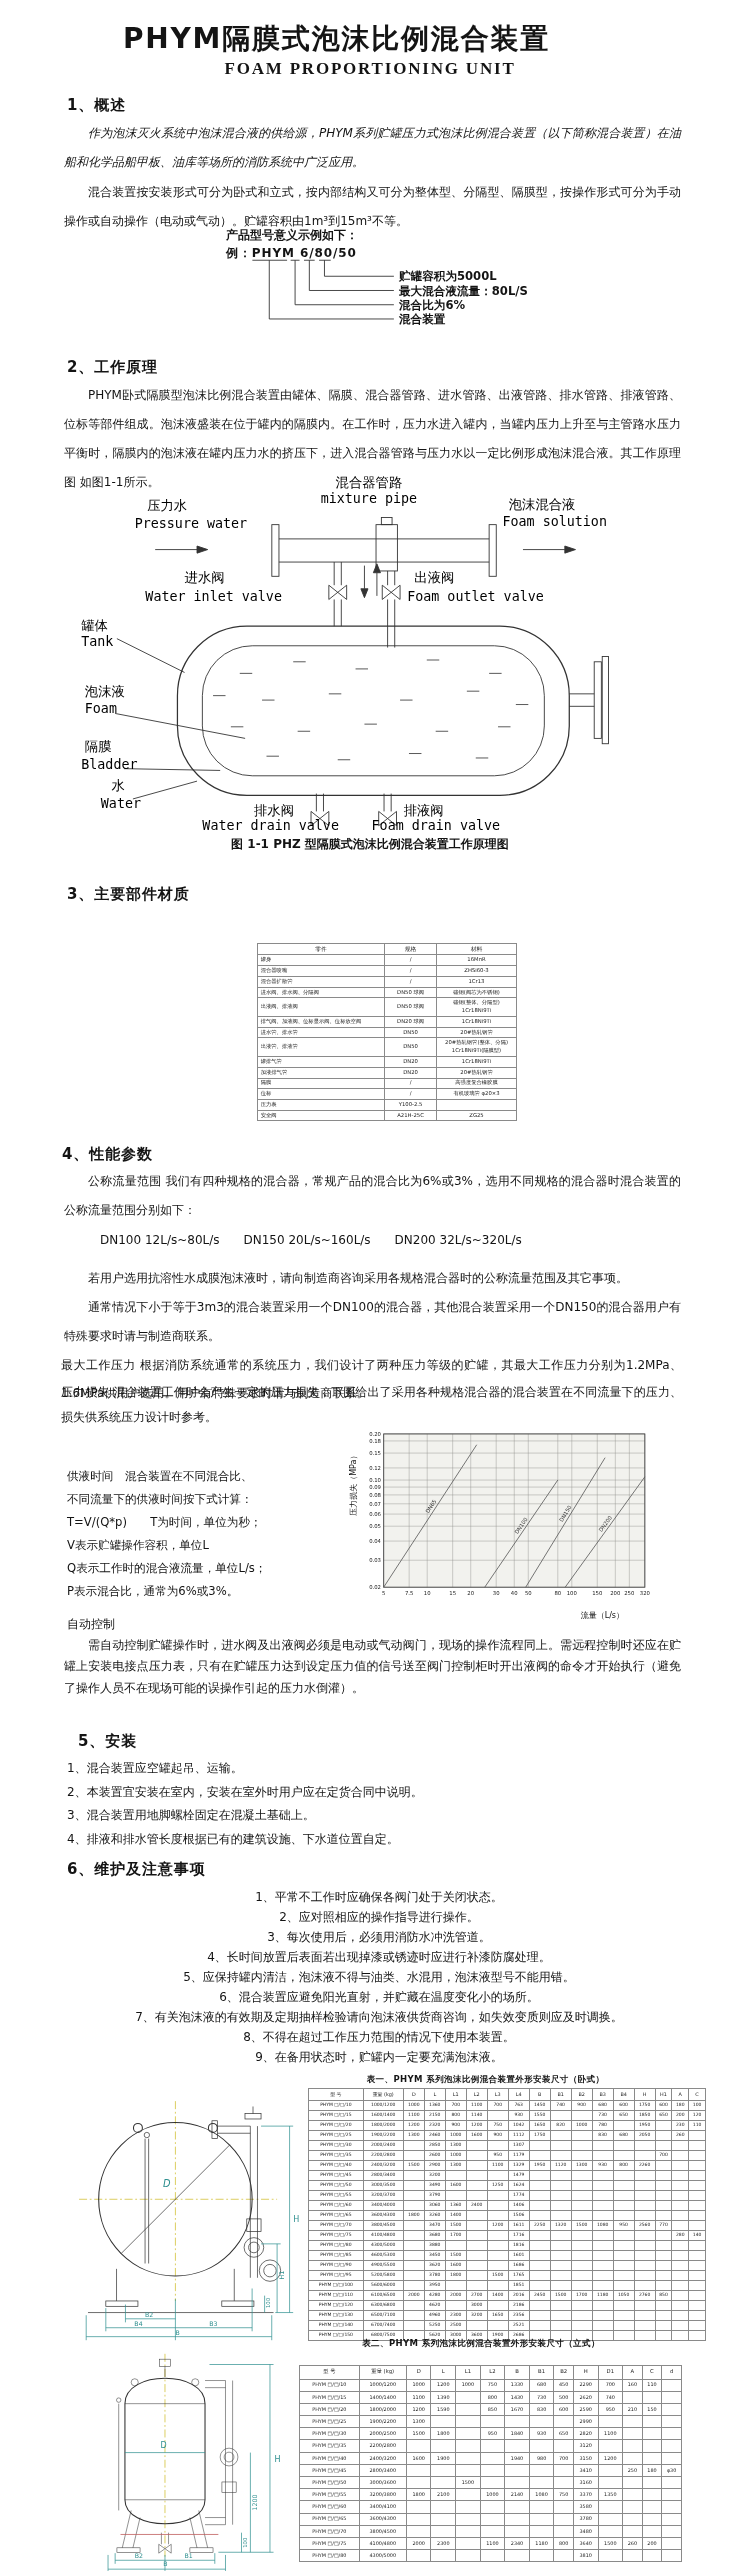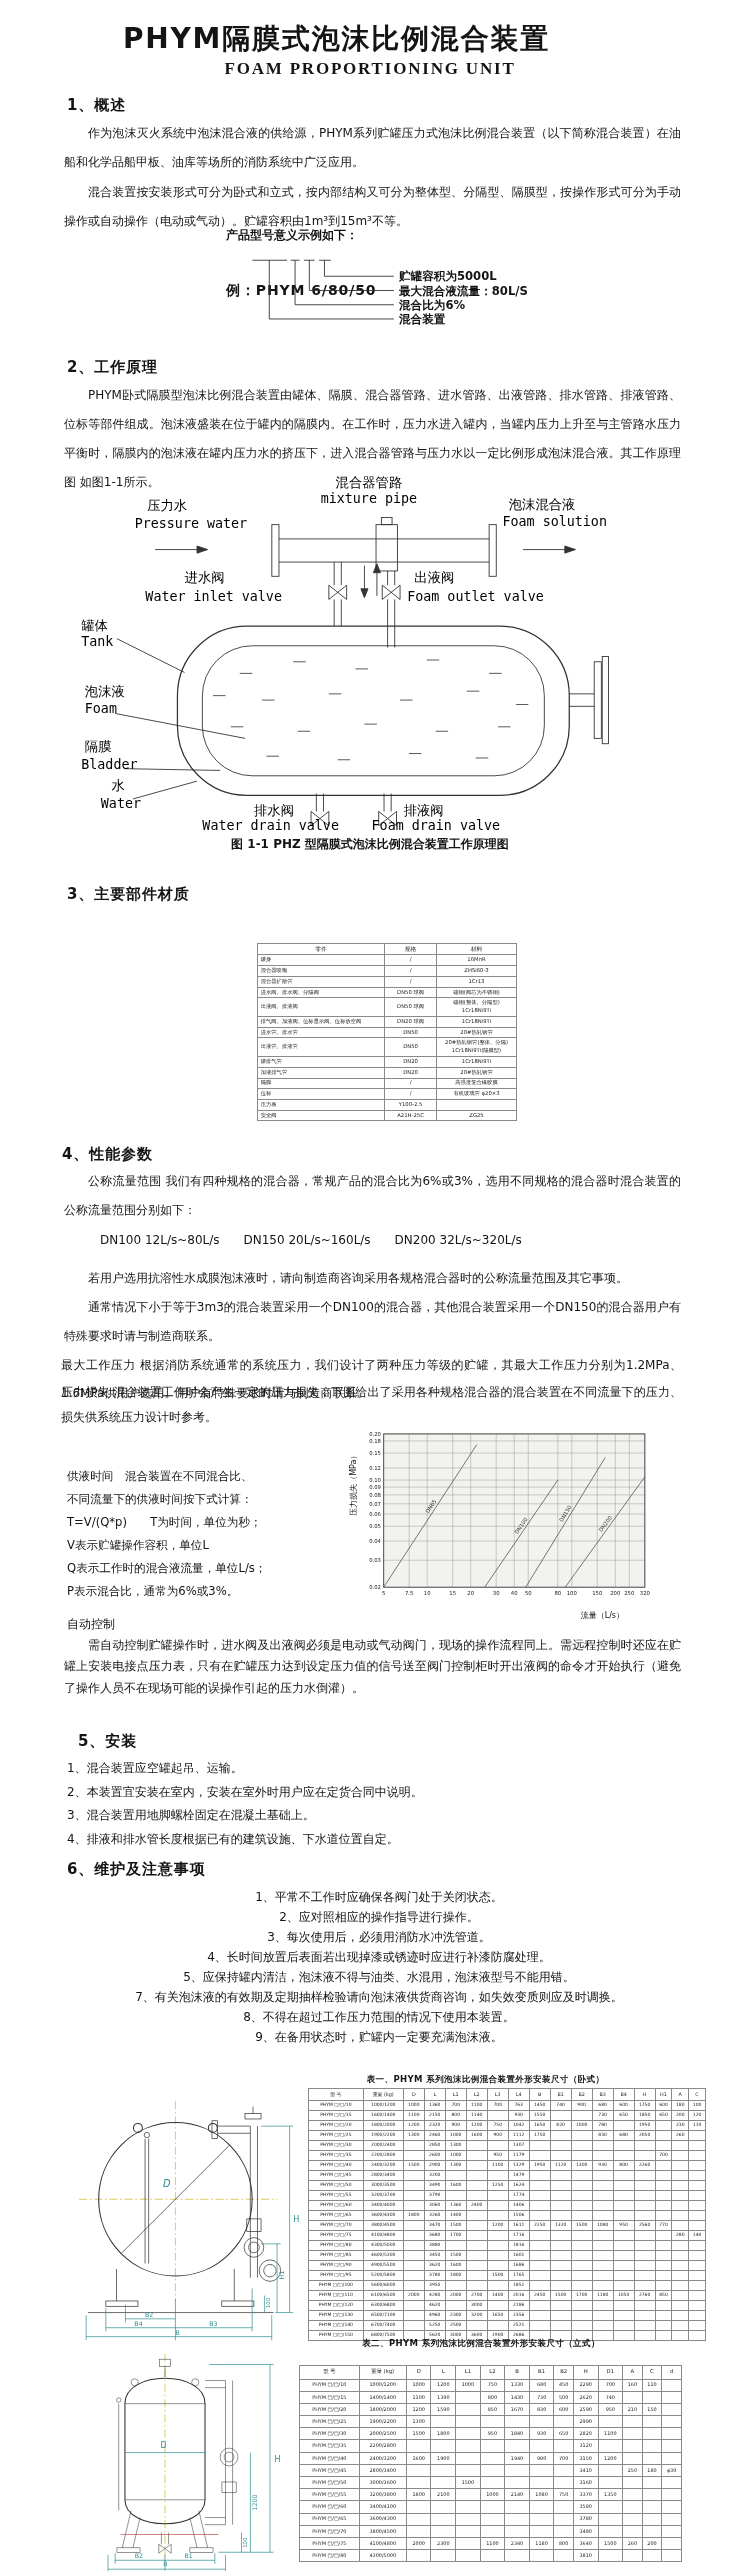--- a/index.html
+++ b/index.html
@@ -6,21 +6,21 @@
   .page{position:relative;width:740px;height:2576px;background:#ffffff;margin:0 auto;
         font-family:"DejaVu Sans",sans-serif;color:#141414;overflow:hidden;}
   .abs{position:absolute;}
   .doc-title{width:673px;text-align:center;font-size:28px;font-weight:bold;letter-spacing:1.8px;}
   .doc-subtitle{width:740px;text-align:center;font-size:17px;letter-spacing:1.8px;
         font-family:"Liberation Serif",serif;font-weight:bold;}
   .h{font-size:15px;font-weight:bold;letter-spacing:0.9px;}
   .p{font-size:12px;line-height:29px;text-align:justify;}
   .ind{text-indent:2em;}
   .model-intro{font-size:12px;font-weight:bold;}
-  .model-example{font-size:14px;font-weight:bold;letter-spacing:0.9px;margin-top:37px;}
+  .model-example{font-size:12px;font-weight:bold;letter-spacing:0.9px;}
   .model-label{font-size:11.6px;height:14.3px;line-height:14.3px;font-weight:bold;}
   .fig-caption{width:740px;text-align:center;font-size:12px;font-weight:bold;}
   .supply-line{font-size:11.6px;line-height:23px;}
   .doc-item{font-size:12px;line-height:23.6px;}
   .doc-item6{font-size:12px;line-height:20px;}
   table{border-collapse:collapse;background:#fff;}
   td,th{border:0.9px solid #8a8a8a;text-align:center;font-weight:normal;color:#222;}
   .mat td,.mat th{font-size:5.3px;padding:0.9px 2.7px;white-space:pre-line;line-height:1.5;}
   .mat th{font-size:5.8px;}
   .mat td:first-child{text-align:left;}
@@ -35,21 +35,21 @@
 </style>
 </head>
 <body>
 
 <div class="page">
 
   <div class="abs doc-title" style="top:19.6px;left:0;">PHYM隔膜式泡沫比例混合装置</div>
   <div class="abs doc-subtitle" style="top:59px;left:0;">FOAM PROPORTIONING UNIT</div>
 
   <div class="abs h" style="top:96px;left:67px;">1、概述</div>
-  <div class="abs p ind" style="top:119px;left:64px;width:617px;">作为泡沫灭火系统中泡沫混合液的供给源，PHYM系列贮罐压力式泡沫比例混合装置（以下简称混合装置）在油船和化学品船甲板、油库等场所的消防系统中广泛应用。</div>
+  <div class="abs p ind" style="top:119px;left:64px;width:617px;font-style:italic;">作为泡沫灭火系统中泡沫混合液的供给源，PHYM系列贮罐压力式泡沫比例混合装置（以下简称混合装置）在油船和化学品船甲板、油库等场所的消防系统中广泛应用。</div>
   <div class="abs p ind" style="top:178px;left:64px;width:617px;">混合装置按安装形式可分为卧式和立式，按内部结构又可分为整体型、分隔型、隔膜型，按操作形式可分为手动操作或自动操作（电动或气动）。贮罐容积由1m³到15m³不等。</div>
 
   <div class="abs model-intro" style="top:227px;left:226px;">产品型号意义示例如下：</div>
   <div class="abs model-example" style="top:245px;left:226px;">例：PHYM 6/80/50</div>
   <svg class="abs" style="top:254px;left:223px;" width="178" height="73" viewBox="0 0 200 82">
     <g stroke="#333" stroke-width="1" fill="none">
       <line x1="33" y1="7" x2="72" y2="7"></line>
         <line x1="76" y1="7" x2="86" y2="7"></line>
       <line x1="91" y1="7" x2="103" y2="7"></line>
         <line x1="108" y1="7" x2="121" y2="7"></line>
@@ -352,20 +352,21 @@
       <div class="doc-item">4、排液和排水管长度根据已有的建筑设施、下水道位置自定。</div>
     </div>
 
   <div class="abs h" style="top:1860px;left:67px;">6、维护及注意事项</div>
   <div class="abs" style="top:1887px;left:67px;width:624px;text-align:center;">
       <div class="doc-item6">1、平常不工作时应确保各阀门处于关闭状态。</div>
       <div class="doc-item6">2、应对照相应的操作指导进行操作。</div>
       <div class="doc-item6">3、每次使用后，必须用消防水冲洗管道。</div>
       <div class="doc-item6">4、长时间放置后表面若出现掉漆或锈迹时应进行补漆防腐处理。</div>
       <div class="doc-item6">5、应保持罐内清洁，泡沫液不得与油类、水混用，泡沫液型号不能用错。</div>
+      <div class="doc-item6">6、混合装置应避免阳光直射，并贮藏在温度变化小的场所。</div>
       <div class="doc-item6">7、有关泡沫液的有效期及定期抽样检验请向泡沫液供货商咨询，如失效变质则应及时调换。</div>
       <div class="doc-item6">8、不得在超过工作压力范围的情况下使用本装置。</div>
       <div class="doc-item6">9、在备用状态时，贮罐内一定要充满泡沫液。</div>
     </div>
 
   <div class="abs tbl-caption" style="top:2074px;left:267px;width:437px;">表一、PHYM 系列泡沫比例混合装置外形安装尺寸（卧式）</div>
   <svg class="abs" style="top:2094px;left:70px;" width="234" height="248" viewBox="0 0 262 278">
     <g fill="none">
       <line x1="10" y1="118" x2="232" y2="118" stroke="#d8c84e" stroke-width="1" stroke-dasharray="9 3 2 3"></line>
       <line x1="118" y1="8" x2="118" y2="232" stroke="#d8c84e" stroke-width="1" stroke-dasharray="9 3 2 3"></line>

